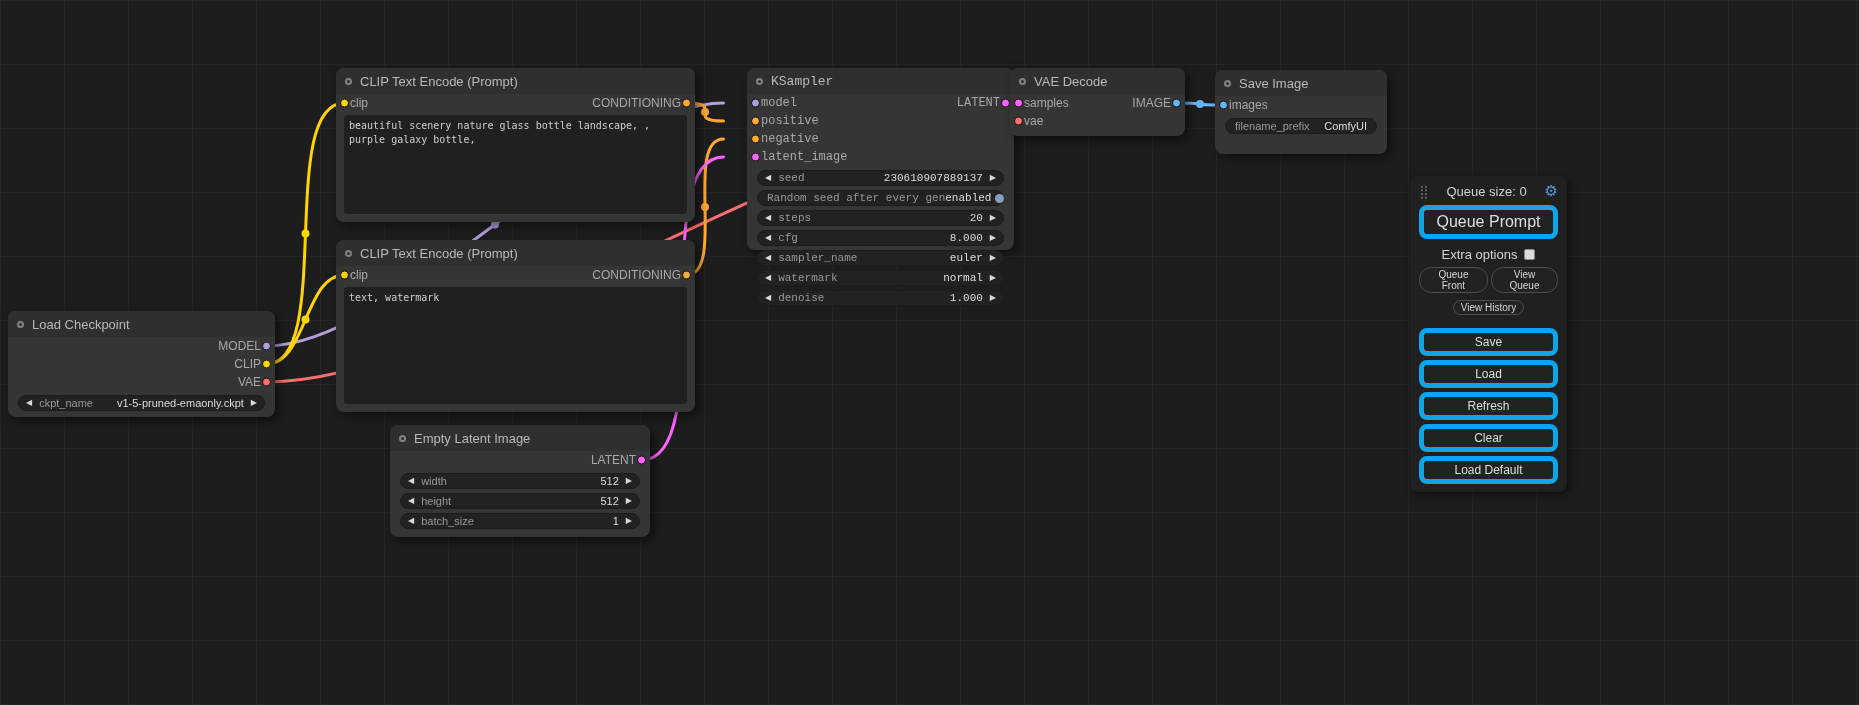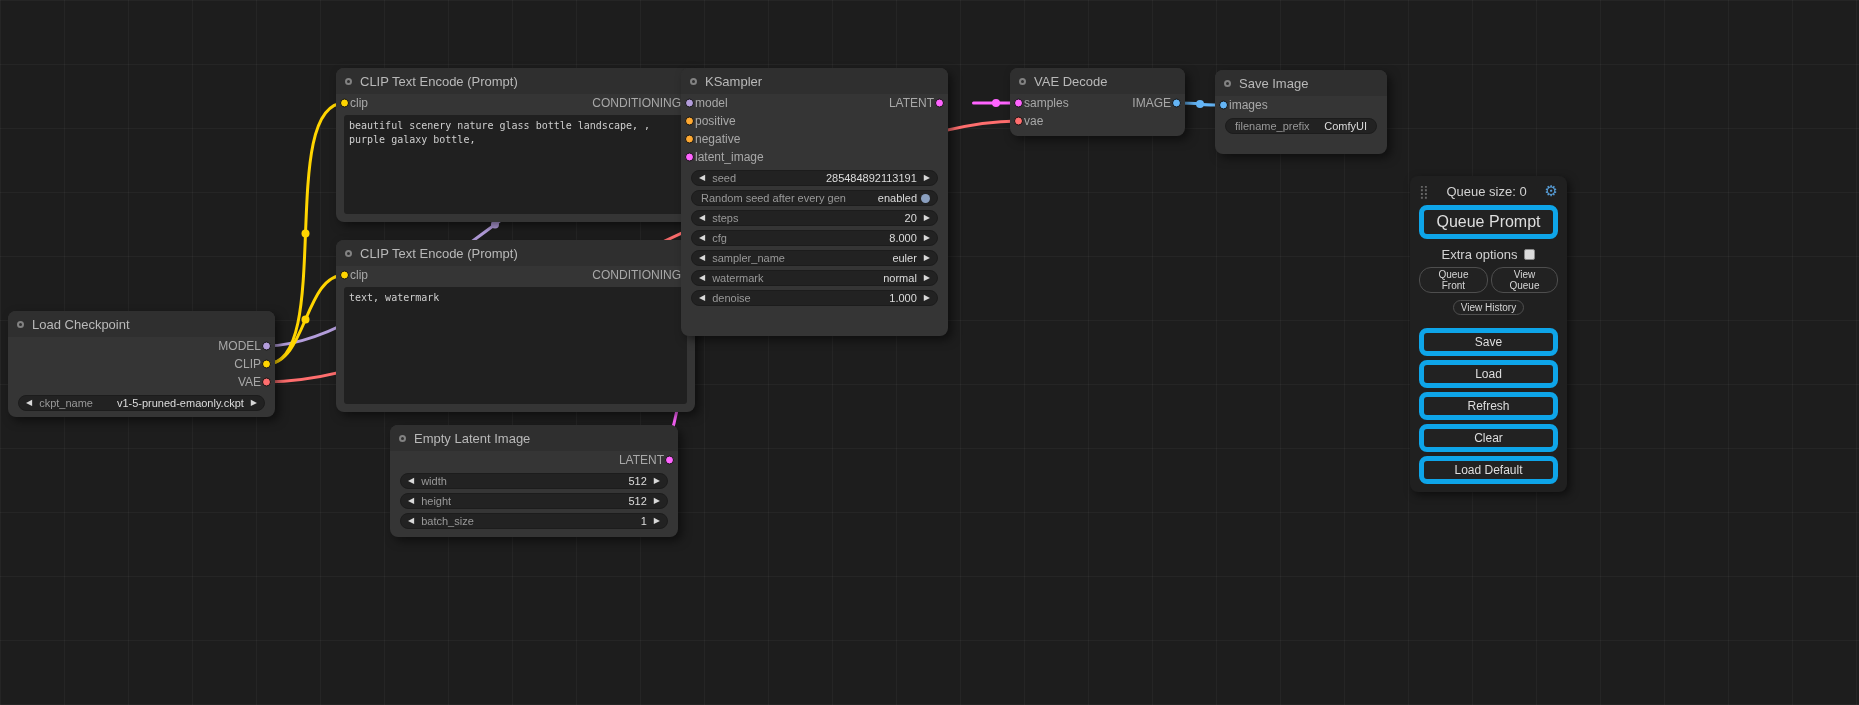--- a/index.html
+++ b/index.html
@@ -52,21 +52,21 @@
     width: 9px; height: 9px; border-radius: 50%;
     background: #888; border: 1px solid #141414;
   }
   .port.in  { left: 4px; }
   .port.out { right: 4px; }
 
   .widget {
     height: 16px; margin: 4px 10px 0;
     background: #222; border: 1px solid #1c1c1c; border-radius: 8px;
     display: flex; align-items: center; padding: 0 7px;
-    font-size: 11px; color: #999; white-space: nowrap; justify-content: center;
+    font-size: 11px; color: #999; white-space: nowrap;
   }
   .warrow { flex:none; color:#d8d8d8; font-size:8px; line-height:1; font-family:"DejaVu Sans", sans-serif; }
   .warrow-l::before { content:"\25C0"; }
   .warrow-r::before { content:"\25B6"; }
   .wlabel { margin-left: 7px; }
   .widget.plain .wlabel { margin-left: 2px; }
   .wvalue { margin-left: auto; margin-right: 7px; color: #dcdcdc; }
   .widget.plain .wvalue { margin-right: 2px; }
   .toggle-dot {
     flex: none; width: 9px; height: 9px; border-radius: 50%;
@@ -191,21 +191,21 @@
     </div>
     <div class="slot-row">
       <span class="slot-label">clip</span>
       <span class="slot-label out-label">CONDITIONING</span>
       <span class="port in" style="background: rgb(255, 213, 0);"></span>
       <span class="port out" style="background: rgb(255, 169, 49);"></span>
     </div>
     <textarea class="prompt-text" style="top: 47px;" spellcheck="false">text, watermark</textarea>
   </div>
 
-  <div class="node" style="left:390px;top:425px;width:288px;height:112px;">
+  <div class="node" style="left:390px;top:425px;width:260px;height:112px;">
     <div class="node-title">
       <span class="collapse-dot"></span>
       <span class="title-text">Empty Latent Image</span>
     </div>
     <div class="slot-row">
       <span class="slot-label out-label">LATENT</span>
       <span class="port out" style="background: rgb(255, 100, 255);"></span>
     </div>
     <div class="widget">
       <span class="warrow warrow-l"></span>
@@ -220,21 +220,21 @@
       <span class="warrow warrow-r"></span>
     </div>
     <div class="widget">
       <span class="warrow warrow-l"></span>
       <span class="wlabel">batch_size</span>
       <span class="wvalue">1</span>
       <span class="warrow warrow-r"></span>
     </div>
   </div>
 
-  <div class="node" style="left:681px;top:68px;width:267px;height:268px;">
+  <div class="node" style="left:747px;top:68px;width:267px;height:182px;font-family:Liberation Mono, monospace;">
     <div class="node-title">
       <span class="collapse-dot"></span>
       <span class="title-text">KSampler</span>
     </div>
     <div class="slot-row">
       <span class="slot-label">model</span>
       <span class="slot-label out-label">LATENT</span>
       <span class="port in" style="background: rgb(179, 157, 219);"></span>
       <span class="port out" style="background: rgb(255, 100, 255);"></span>
     </div>
@@ -246,21 +246,21 @@
       <span class="slot-label">negative</span>
       <span class="port in" style="background: rgb(255, 169, 49);"></span>
     </div>
     <div class="slot-row">
       <span class="slot-label">latent_image</span>
       <span class="port in" style="background: rgb(255, 100, 255);"></span>
     </div>
     <div class="widget">
       <span class="warrow warrow-l"></span>
       <span class="wlabel">seed</span>
-      <span class="wvalue">285484892113191</span>
+      <span class="wvalue">230610907889137</span>
       <span class="warrow warrow-r"></span>
     </div>
     <div class="widget plain">
       <span class="wlabel">Random seed after every gen</span>
       <span class="wvalue">enabled</span>
       <span class="toggle-dot" style="background: rgb(138, 159, 191);"></span>
     </div>
     <div class="widget">
       <span class="warrow warrow-l"></span>
       <span class="wlabel">steps</span>

